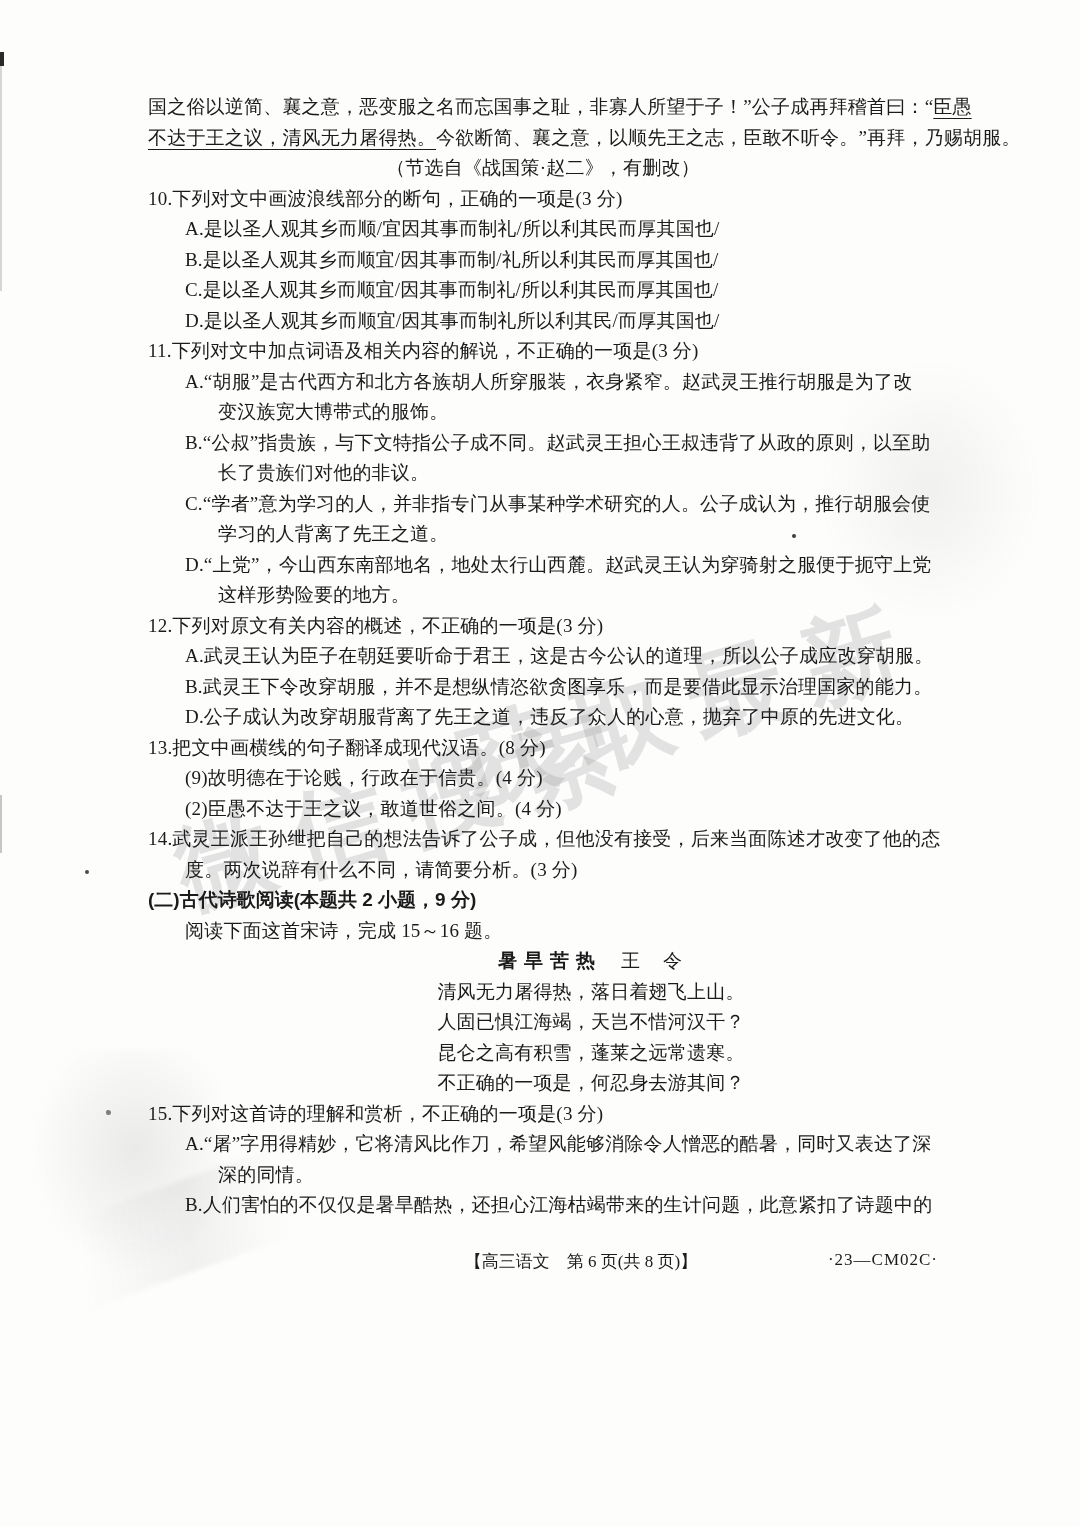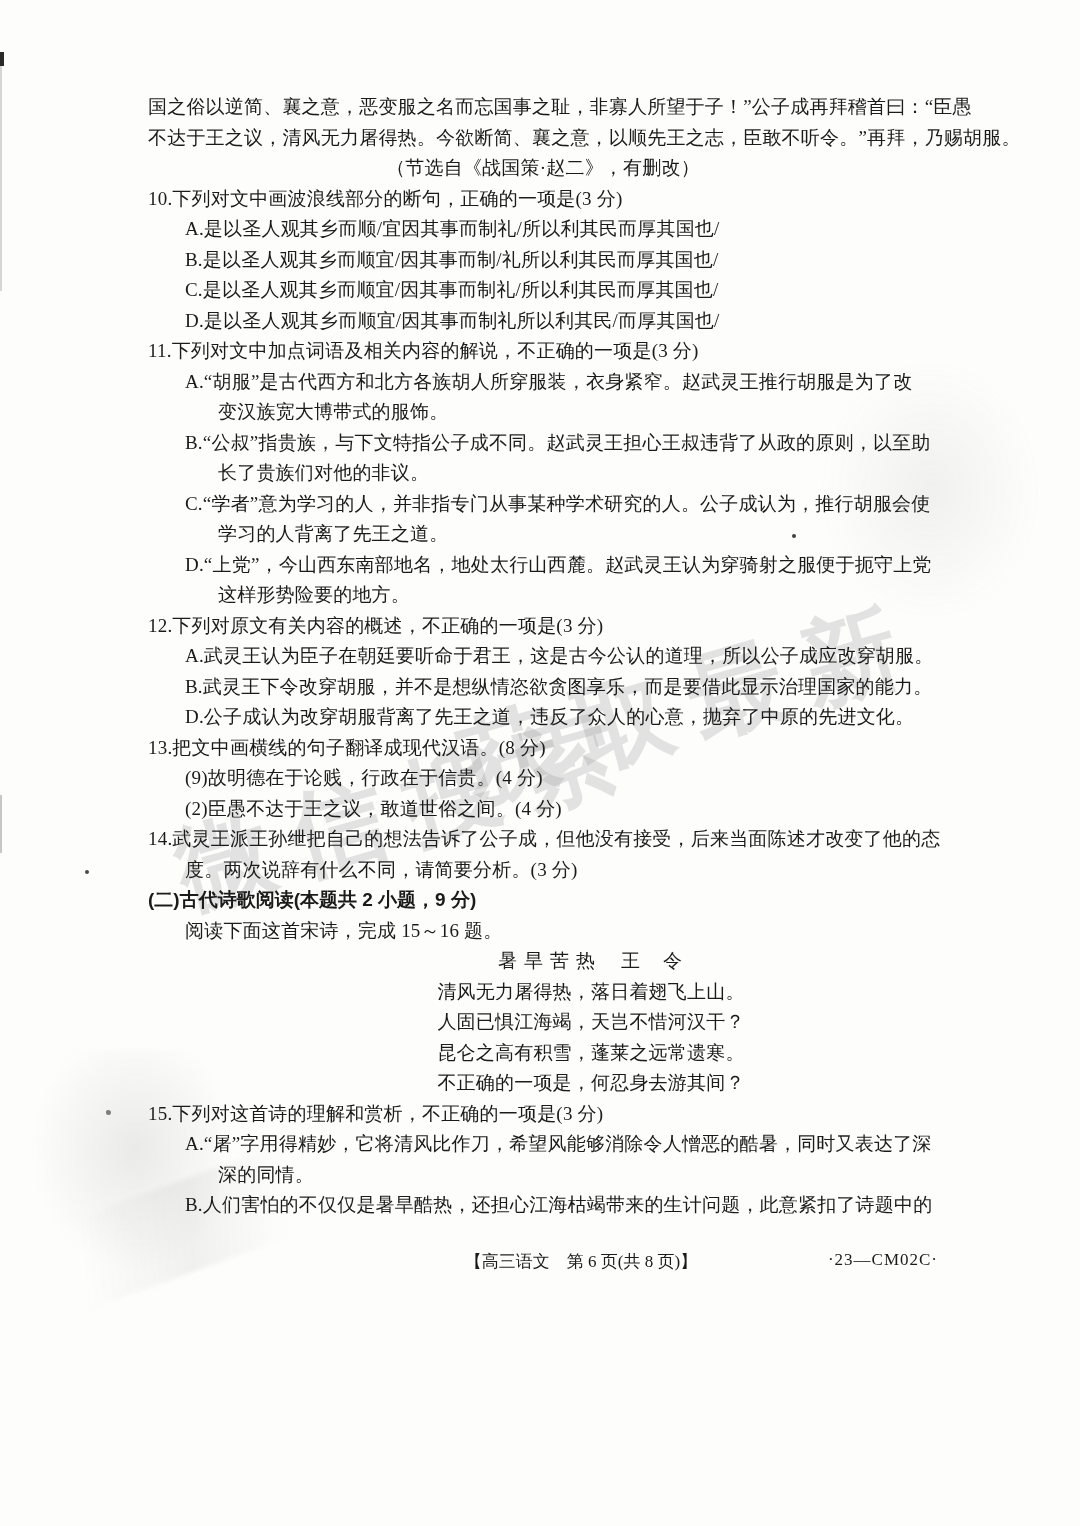--- a/index.html
+++ b/index.html
@@ -14,23 +14,23 @@
   #sheet{position:absolute;left:0;top:0;width:1080px;height:1526px;}
   .content{
     position:absolute;left:148px;top:92px;width:790px;
     font-size:19px;line-height:30.5px;
     letter-spacing:0.2px;
   }
   .line{white-space:nowrap;}
   .indent1{padding-left:37px;}   
   .indent2{padding-left:70px;}   
   .right{text-align:center;}
-  .ul{text-underline-offset:5px;text-decoration-thickness:1.4px;}
+  .ul{text-decoration:underline;text-underline-offset:5px;text-decoration-thickness:1.4px;}
   .center-block{text-align:center;transform:translateX(48px);}
-  .poem-title{font-weight:normal;letter-spacing:7px;font-family:"Liberation Sans","DejaVu Sans",sans-serif;}
+  .poem-title{font-weight:bold;letter-spacing:7px;font-family:"Liberation Sans","DejaVu Sans",sans-serif;}
   .poem-author{letter-spacing:2px;}
   .sec-head{font-weight:bold;font-family:"Liberation Sans","DejaVu Sans",sans-serif;letter-spacing:0;}
   .footer{
     position:absolute;left:148px;top:1250px;width:790px;height:26px;
     font-size:17px;
   }
   .footer-center{position:absolute;left:0;width:100%;text-align:center;transform:translateX(38px);}
   .footer-right{position:absolute;right:0;top:0;letter-spacing:1px;}
   
   .wm{

